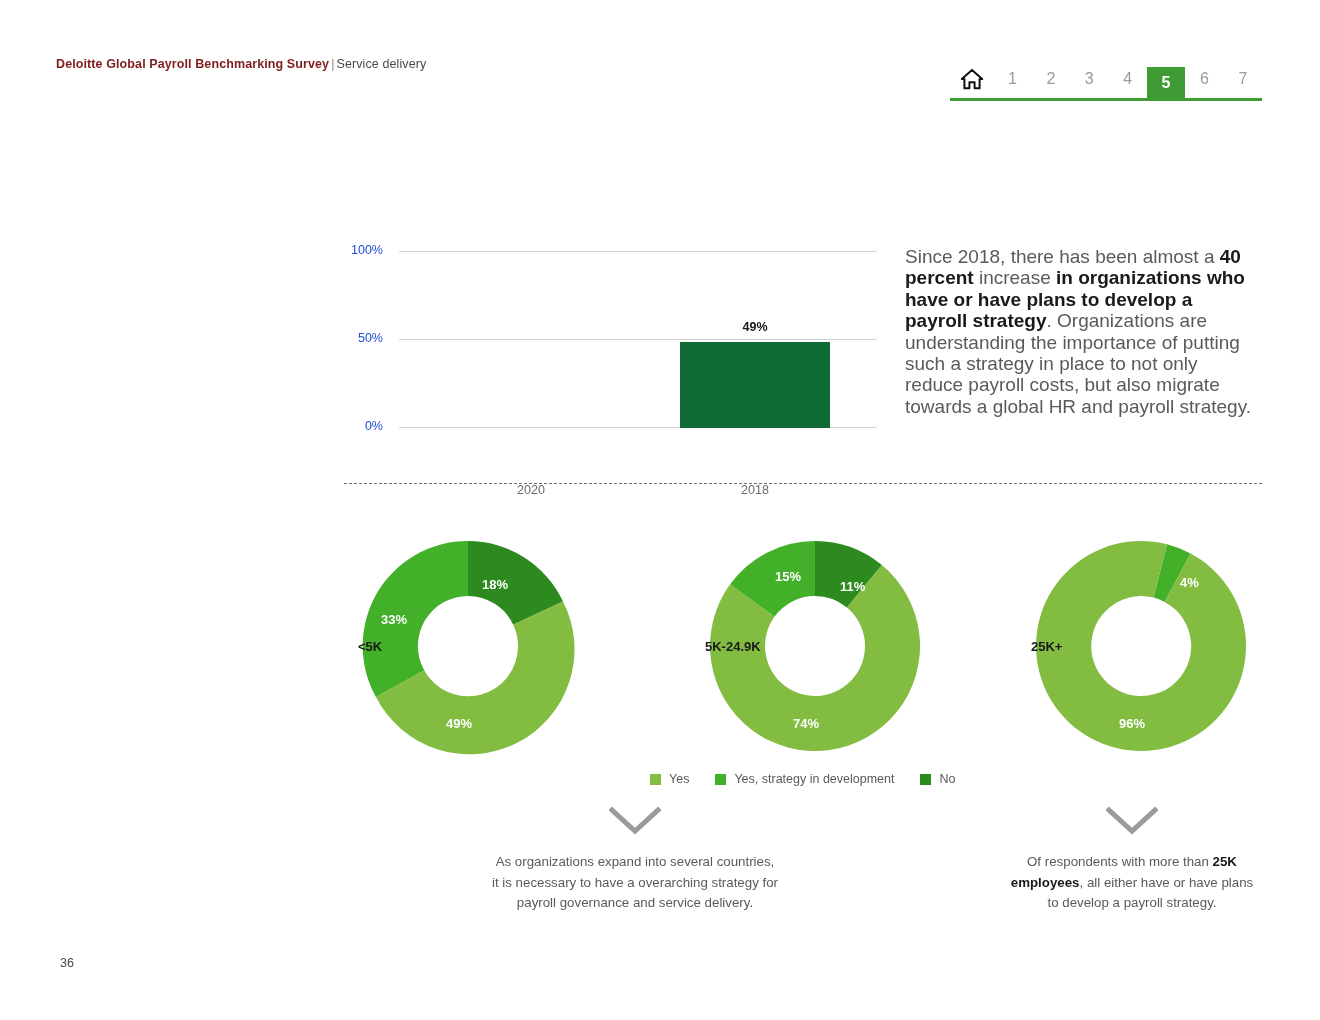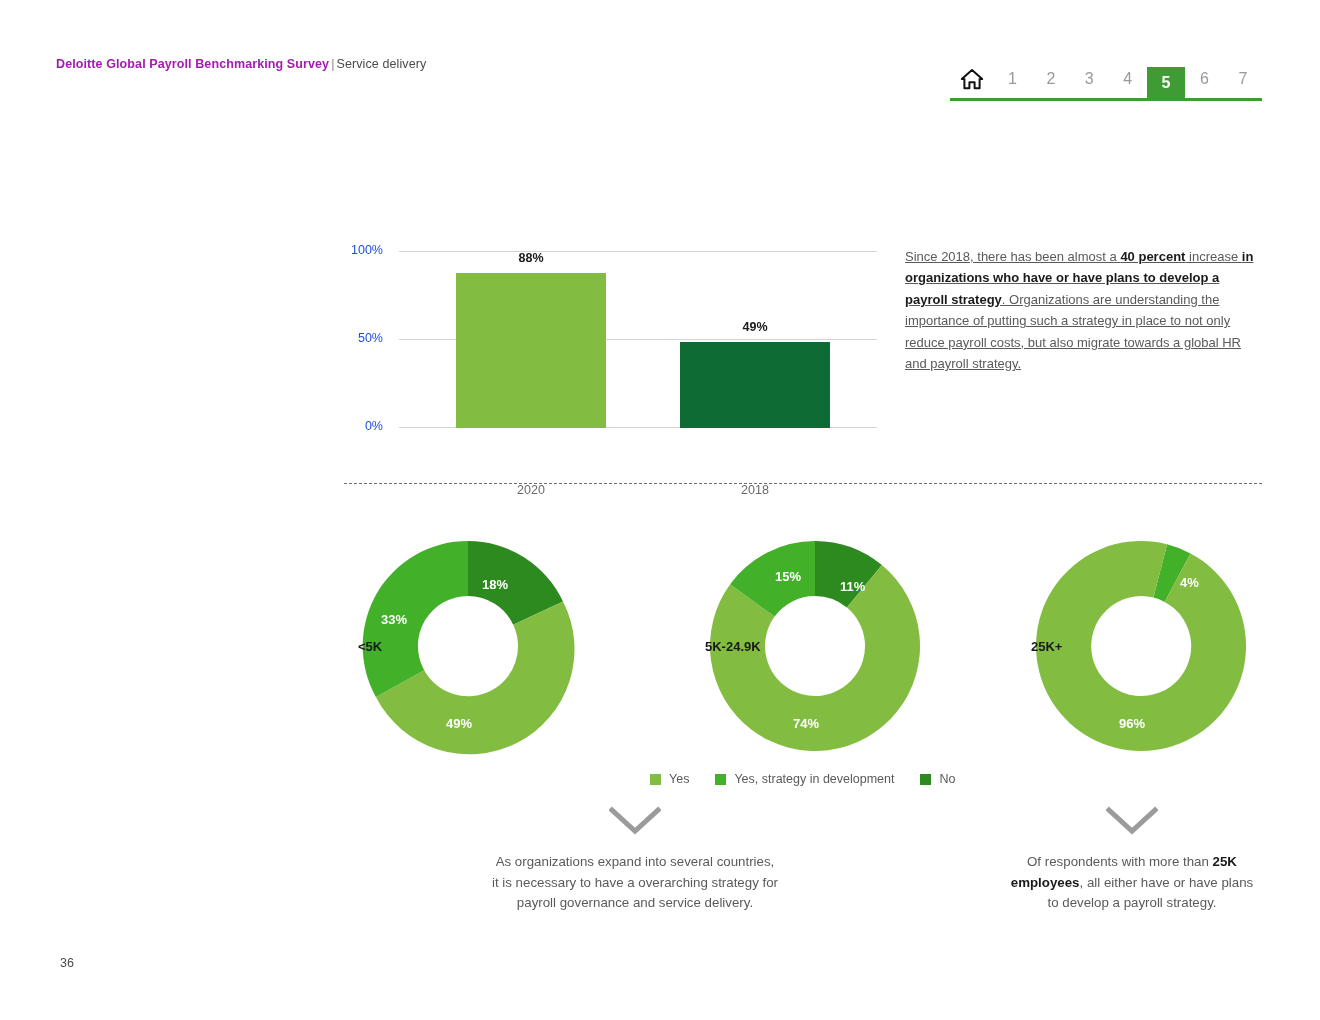--- a/index.html
+++ b/index.html
@@ -11,21 +11,21 @@
     position:relative;
     overflow:hidden;
   }
   .page{position:absolute;inset:0;}
 
   
   .hdr-title{
     position:absolute;left:56px;top:57px;
     font-size:12.5px;letter-spacing:.1px;white-space:nowrap;
   }
-  .hdr-title .b{font-weight:bold;color:#a21caf;}
+  .hdr-title .b{font-weight:bold;color:#7f1d1d;}
   .hdr-title .sep{color:#8a8a8a;font-weight:normal;margin:0 2px;}
   .hdr-title .sub{color:#4a4a4a;font-weight:normal;}
 
   .pager{
     position:absolute;left:950px;top:60px;width:312px;height:38px;
     border-bottom:3px solid #3f9c35;
     display:flex;align-items:flex-end;
   }
   .pager-home{
     width:44px;height:38px;display:flex;align-items:center;justify-content:center;
@@ -58,21 +58,21 @@
     font-size:12.5px;font-weight:bold;color:#1a1a1a;
   }
   .bar-cat{
     position:absolute;top:192px;text-align:center;
     font-size:12.5px;color:#6a6a6a;margin-top:40px;
   }
 
   
   .side-para{
     position:absolute;left:905px;top:246px;width:352px;
-    font-size:13px;line-height:21.4px;color:#5a5a5a;text-decoration:underline;
+    font-size:19px;line-height:21.4px;color:#5a5a5a;
   }
   .side-para b{color:#1a1a1a;}
 
   
   .divider{
     position:absolute;left:344px;top:483px;width:918px;height:0;
     border-top:1.6px dashed #6e6e6e;
   }
 
   
@@ -141,23 +141,20 @@
       <div class="grid" style="top:0;">
         <span class="ytick">100%</span>
       </div>
       <div class="grid" style="top:88px;">
         <span class="ytick">50%</span>
       </div>
       <div class="grid" style="top:176px;">
         <span class="ytick">0%</span>
       </div>
 
-      <div class="bar" style="left:57px;width:150px;height:155px;background:#82BD41;">
-        <span class="bar-val" style="top:-22px;">88%</span>
-      </div>
       <div class="bar-cat" style="left:57px;width:150px;">2020</div>
 
       <div class="bar" style="left:281px;width:150px;height:86px;background:#0D6B33;">
         <span class="bar-val" style="top:-22px;">49%</span>
       </div>
       <div class="bar-cat" style="left:281px;width:150px;">2018</div>
     </div>
   </div>
 
   <div class="side-para">

